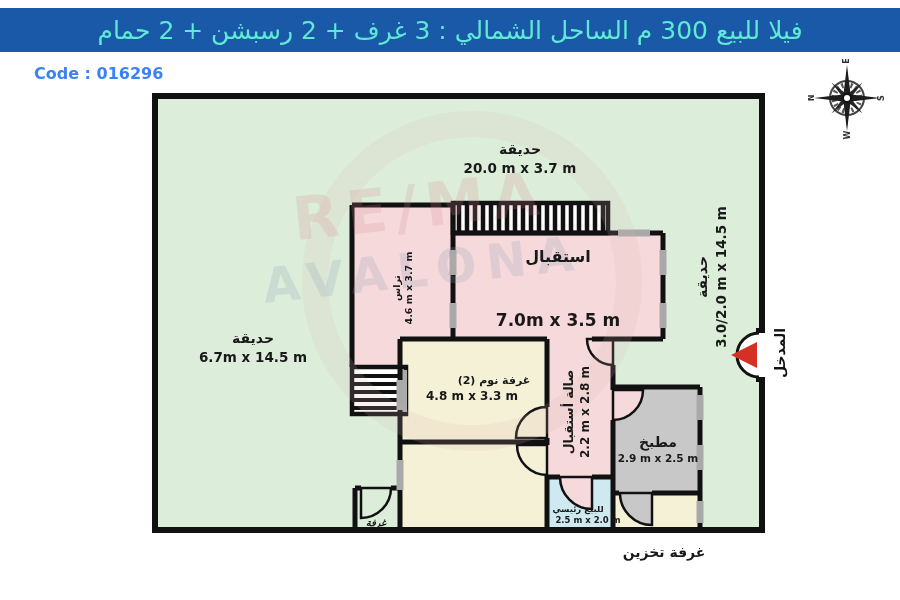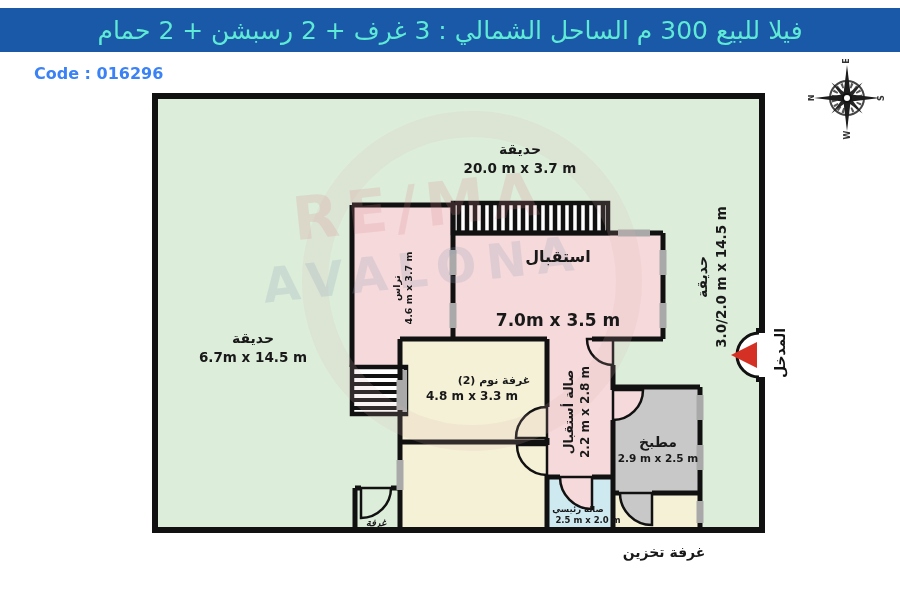--- a/index.html
+++ b/index.html
@@ -168,21 +168,21 @@
     </div>
     <div class="lbl lbl-room" style="left:320px; top:295px;">
       <span class="nm">غرفة نوم (2)</span>
       <span class="dm">4.8 m x 3.3 m</span>
     </div>
     <div class="lbl lbl-kitchen" style="left:506px; top:356px;">
       <span class="nm">مطبخ</span>
       <span class="dm">2.9 m x 2.5 m</span>
     </div>
     <div class="lbl lbl-bath" style="left:426px; top:421px;">
-      <span class="nm">صالة رئيسي</span>
+      <span class="nm">للبيع رئيسي</span>
       <span class="dm">2.5 m x 2.0 m</span>
     </div>
     <div class="lbl lbl-kitchen" style="left:512px; top:428px;margin-top:32px;">
       <span class="nm">غرفة تخزين</span>
     </div>
     <div class="lbl lbl-small" style="left:224px; top:429px;font-style:italic;">
       <span class="nm">غرفة</span>
     </div>
   </div>
 

